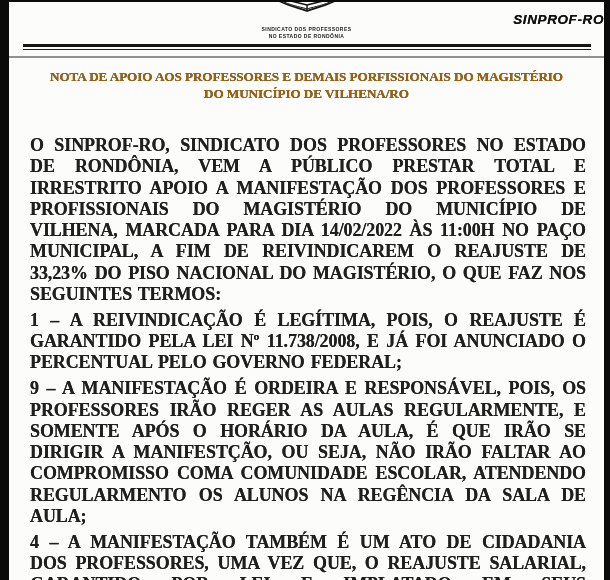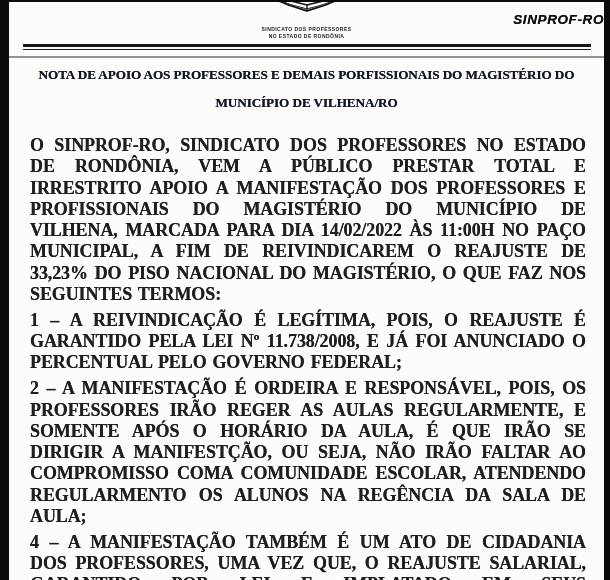--- a/index.html
+++ b/index.html
@@ -84,27 +84,27 @@
     height: 1.5px;
     background: #6f6f6f;
     opacity: 0.75;
   }
   
   .doc-title {
     position: absolute;
     top: 58px;
     left: 28px;
     right: 28px;
-    margin: 1px;
+    margin: 8px;
     text-align: center;
     font-size: 13.2px;
     font-weight: 700;
-    line-height: 28px;
+    line-height: 17px;
     letter-spacing: -0.1px;
-    color: #0f172a;
+    color: #a16207;
     text-shadow: 0 0 0.4px #333;
   }
   .doc-body {
     position: absolute;
     top: 133px;
     left: 21px;
     right: 18px;
   }
   .doc-par {
     margin: 0 0 4.5px 0;
@@ -139,18 +139,18 @@
     </div>
 
     <div class="rule"></div>
     <div class="rule-ghost"></div>
 
     <h1 class="doc-title">NOTA DE APOIO AOS PROFESSORES E DEMAIS PORFISSIONAIS DO MAGISTÉRIO DO MUNICÍPIO DE VILHENA/RO</h1>
 
     <div class="doc-body">
         <p class="doc-par">O SINPROF-RO, SINDICATO DOS PROFESSORES NO ESTADO DE RONDÔNIA, VEM A PÚBLICO PRESTAR TOTAL E IRRESTRITO APOIO A MANIFESTAÇÃO DOS PROFESSORES E PROFISSIONAIS DO MAGISTÉRIO DO MUNICÍPIO DE VILHENA, MARCADA PARA DIA 14/02/2022 ÀS 11:00H NO PAÇO MUNICIPAL, A FIM DE REIVINDICAREM O REAJUSTE DE 33,23% DO PISO NACIONAL DO MAGISTÉRIO, O QUE FAZ NOS SEGUINTES TERMOS:</p>
         <p class="doc-par">1 – A REIVINDICAÇÃO É LEGÍTIMA, POIS, O REAJUSTE É GARANTIDO PELA LEI Nº 11.738/2008, E JÁ FOI ANUNCIADO O PERCENTUAL PELO GOVERNO FEDERAL;</p>
-        <p class="doc-par">2 – A MANIFESTAÇÃO É ORDEIRA E RESPONSÁVEL, POIS, OS PROFESSORES IRÃO REGER AS AULAS REGULARMENTE, E SOMENTE APÓS O HORÁRIO DA AULA, É QUE IRÃO SE DIRIGIR A MANIFESTÇÃO, OU SEJA, NÃO IRÃO FALTAR AO COMPROMISSO COMA COMUNIDADE ESCOLAR, ATENDENDO REGULARMENTO OS ALUNOS NA REGÊNCIA DA SALA DE AULA;</p>
+        <p class="doc-par">9 – A MANIFESTAÇÃO É ORDEIRA E RESPONSÁVEL, POIS, OS PROFESSORES IRÃO REGER AS AULAS REGULARMENTE, E SOMENTE APÓS O HORÁRIO DA AULA, É QUE IRÃO SE DIRIGIR A MANIFESTÇÃO, OU SEJA, NÃO IRÃO FALTAR AO COMPROMISSO COMA COMUNIDADE ESCOLAR, ATENDENDO REGULARMENTO OS ALUNOS NA REGÊNCIA DA SALA DE AULA;</p>
         <p class="doc-par">4 – A MANIFESTAÇÃO TAMBÉM É UM ATO DE CIDADANIA DOS PROFESSORES, UMA VEZ QUE, O REAJUSTE SALARIAL, GARANTIDO POR LEI E IMPLATADO EM SEUS CONTRACHEQUES, IRÁ CONTRIBUIR DIRETA E INDERATAMENTE PARA A ECONOMIA DO MUNICÍPIO E, CONSEQUENTEMENTE, PARA A ARRECADAÇÃO DE IMPOSTOS E MELHORAS NA PRESTAÇÃO DE SERVIÇOS PÚBLICOS AOS MUNÍCIPES;</p>
       </div>
 
   </div>
 </div>
 
 </body></html>

